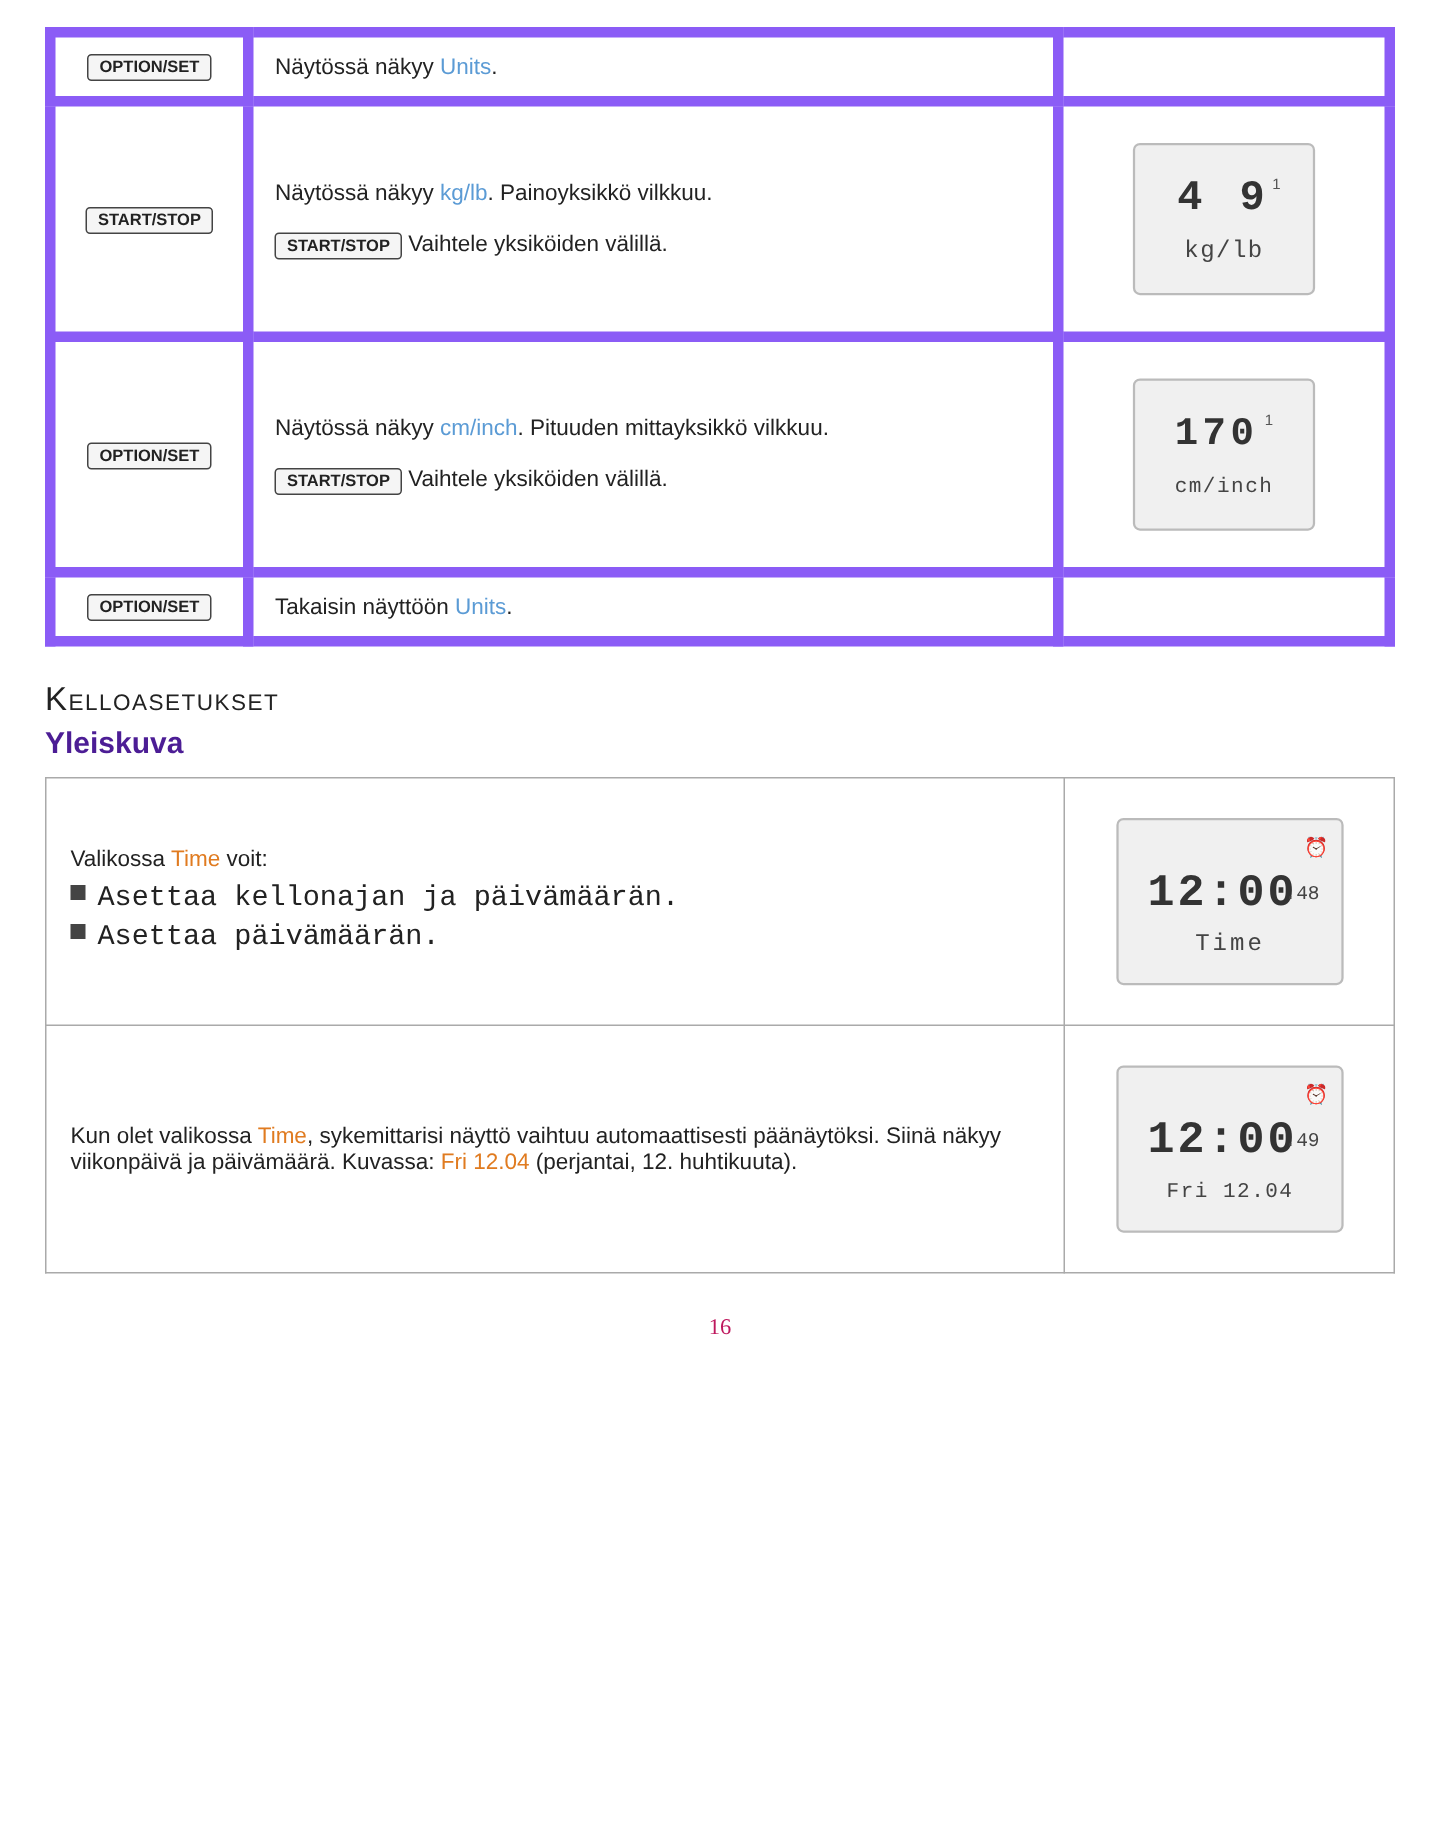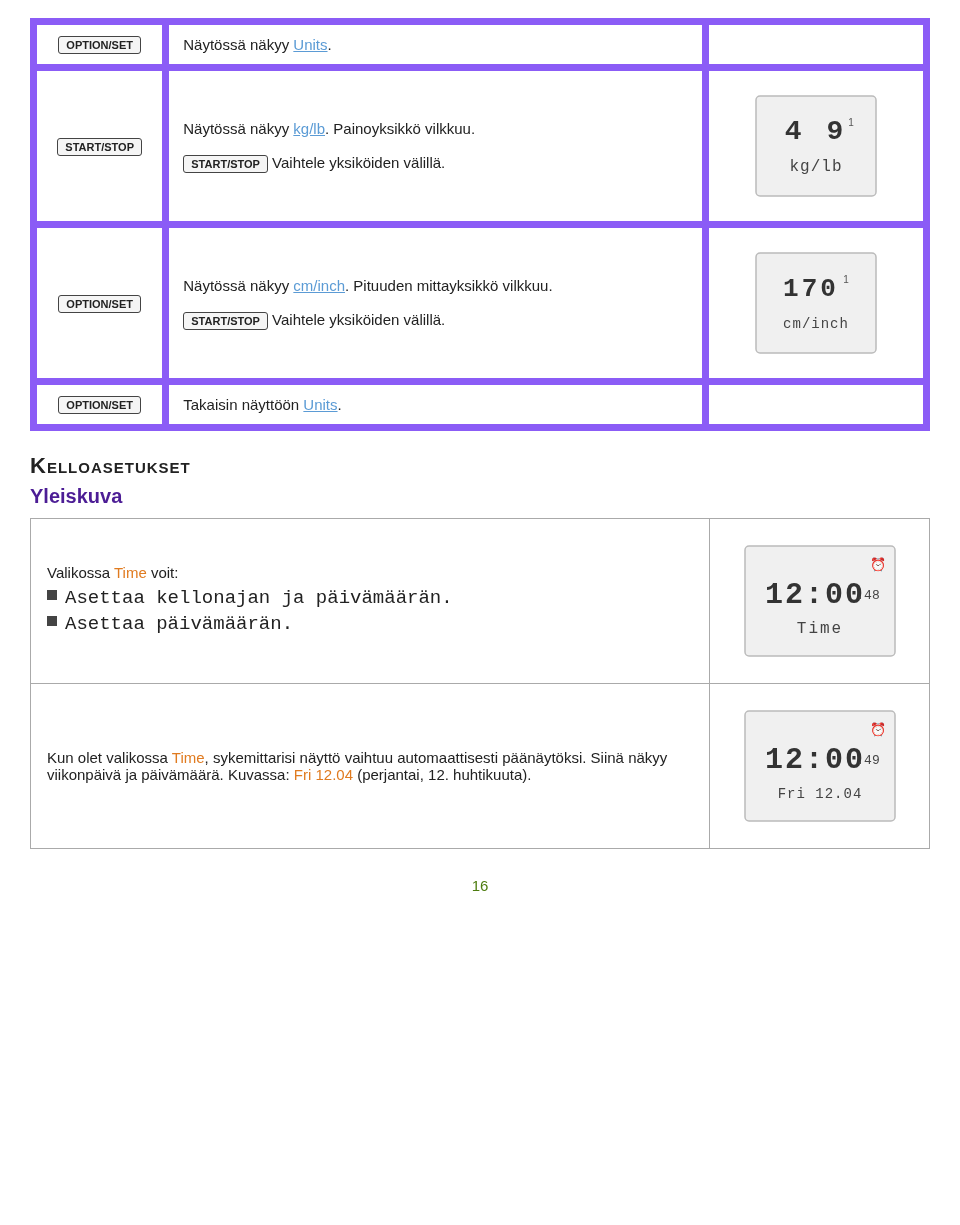--- a/index.html
+++ b/index.html
@@ -52,27 +52,27 @@
       border-radius: 3px;
       padding: 2px 7px;
       font-size: 11px;
       font-weight: bold;
       color: #222;
       background: #f5f5f5;
       white-space: nowrap;
     }
 
     
-    .kw-blue { color: #5b9bd5; font-weight: normal; text-decoration: underline; }
+    .kw-blue { color: #5b9bd5; font-weight: normal; }
     .kw-orange { color: #e07b20; font-weight: normal; }
 
     
     .section-heading {
       font-size: 22px;
-      font-weight: bold;
+      font-weight: normal;
       font-variant: small-caps;
       letter-spacing: 1px;
       margin: 22px 0 4px 0;
       color: #222;
     }
     .subsection-heading {
       font-size: 20px;
       font-weight: bold;
       margin: 6px 0 10px 0;
       color: #4c1d95;
@@ -118,21 +118,22 @@
       margin-right: 8px;
       margin-top: 3px;
       flex-shrink: 0;
     }
 
     
     .page-number {
       text-align: center;
       margin-top: 28px;
       font-size: 15px;
-      color: #4d7c0f;
+      color: #be185d;
+      font-family: Liberation Serif, serif;
     }
 
     
     .display-svg-wrap {
       display: flex;
       justify-content: center;
       align-items: center;
       padding: 10px 0;
     }
   </style>

